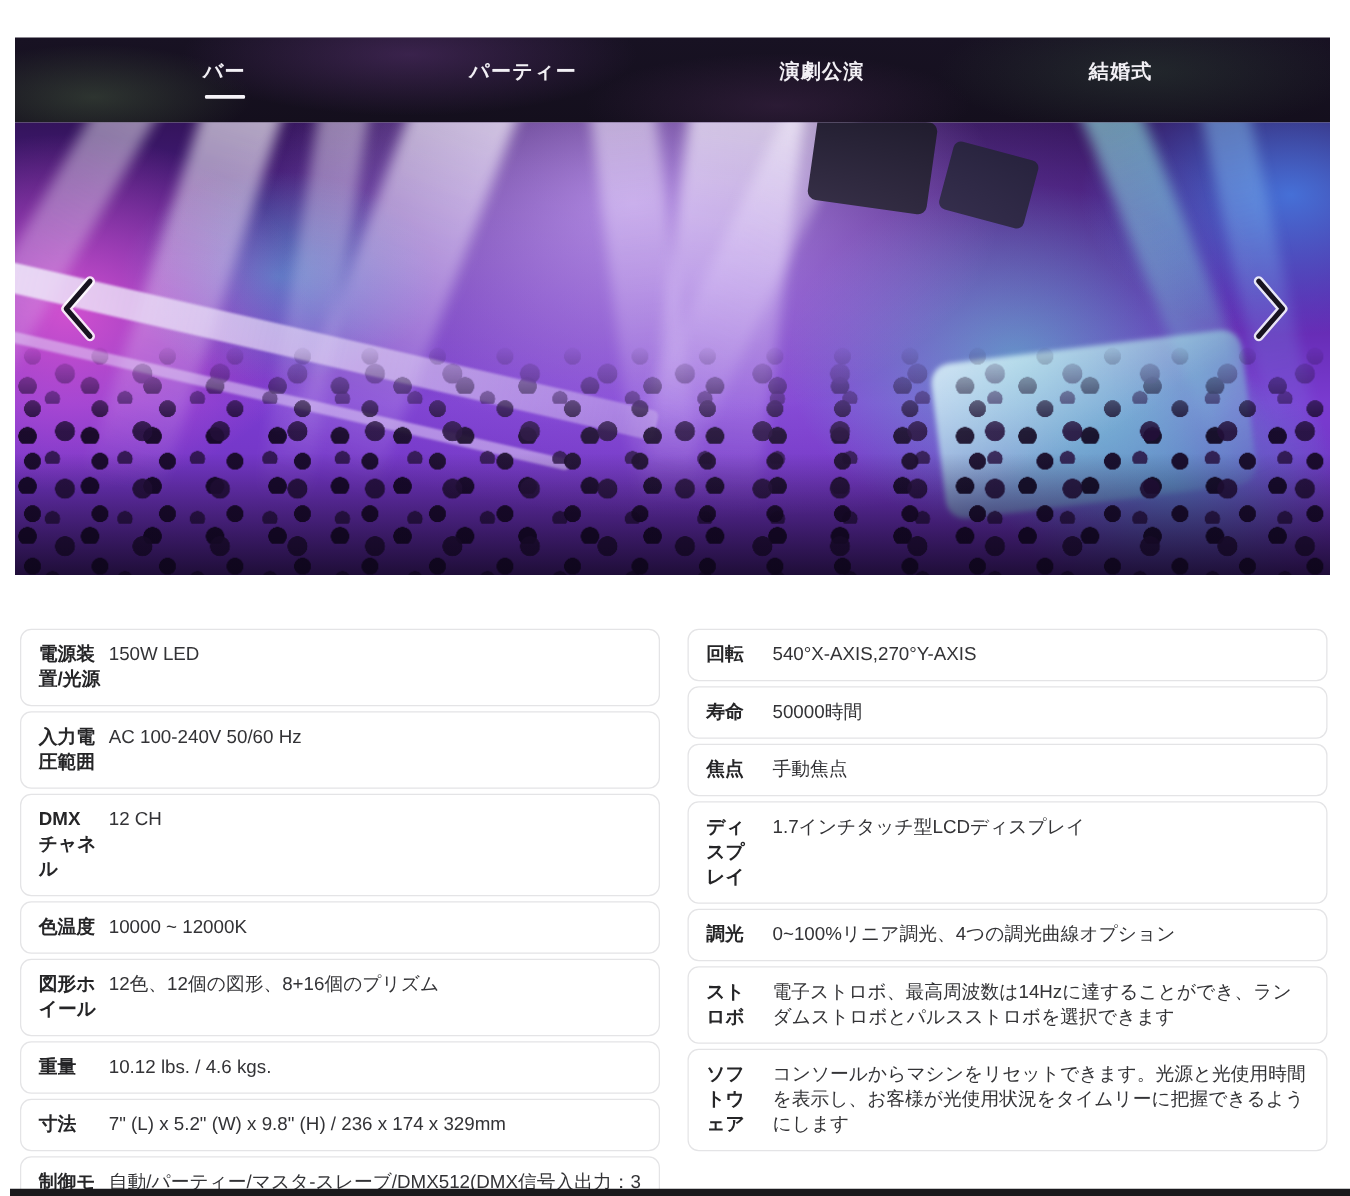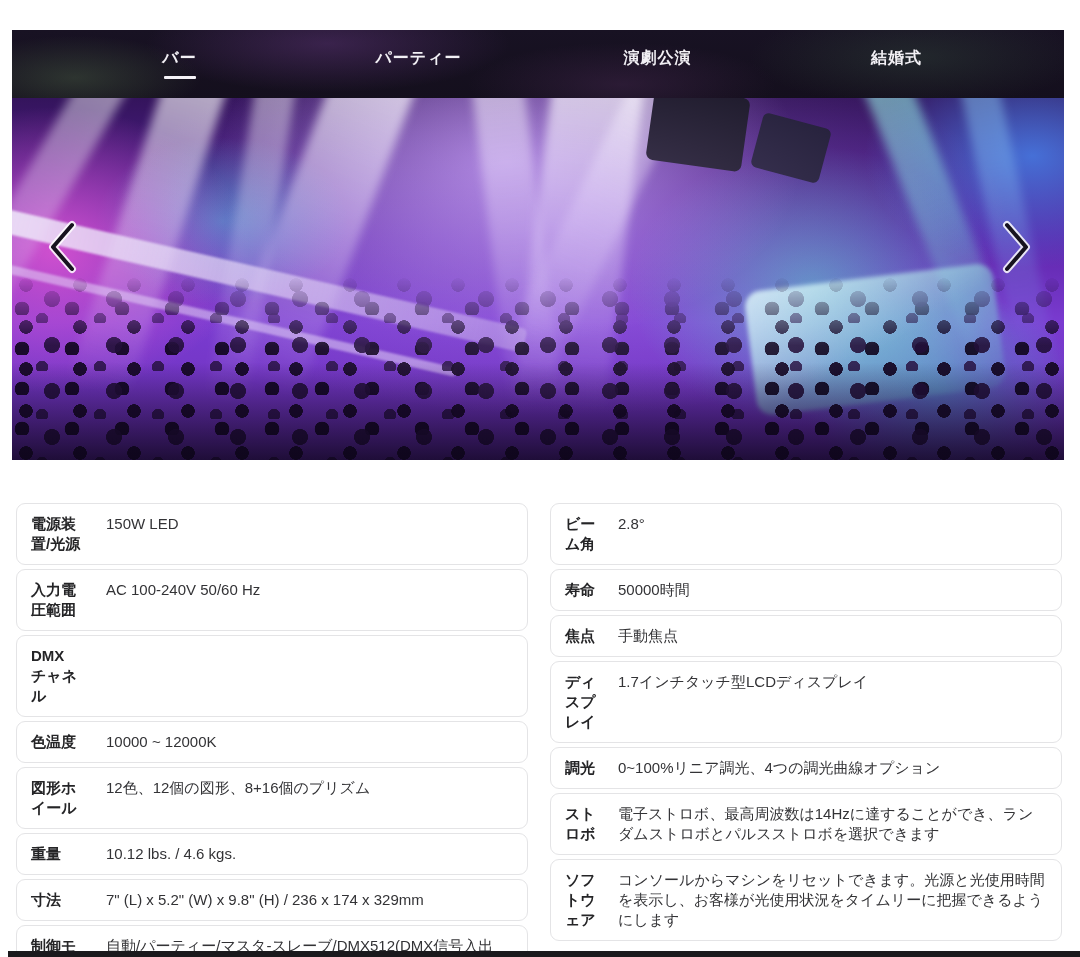--- a/index.html
+++ b/index.html
@@ -78,21 +78,21 @@
 
   
   .specs { position:absolute; top:503px; width:512px; }
   .specs.left  { left:16px; }
   .specs.right { left:550px; }
   .spec-row { display:flex; background:#fff; border:1px solid #e4e4e6; border-radius:9px; padding:10px 14px; margin-bottom:4px; }
   .spec-label { flex:none; font-weight:bold; color:#252527; font-size:15px; line-height:20px; white-space:pre-line; }
   .specs.left  .spec-label { width:56px; }
   .specs.right .spec-label { width:40px; }
   .spec-value { flex:1; color:#333336; font-size:15px; line-height:20px; }
-  .specs.left  .spec-value { margin-left:19px; }
+  .specs.left  .spec-value { }
   .specs.right .spec-value { margin-left:13px; }
 
   
   .footer-bar { position:absolute; left:8px; right:0; bottom:0; height:6px; background:#1a191c; }
 </style>
 </head>
 <body>
 
 <div class="page">
 
@@ -156,20 +156,21 @@
     </div>
     <div class="spec-row">
       <div class="spec-label">入力電
 圧範囲</div>
       <div class="spec-value">AC 100-240V 50/60 Hz</div>
     </div>
     <div class="spec-row">
       <div class="spec-label">DMX
 チャネ
 ル</div>
+      <div class="spec-value">12 CH</div>
     </div>
     <div class="spec-row">
       <div class="spec-label">色温度</div>
       <div class="spec-value">10000 ~ 12000K</div>
     </div>
     <div class="spec-row">
       <div class="spec-label">図形ホ
 イール</div>
       <div class="spec-value">12色、12個の図形、8+16個のプリズム</div>
     </div>
@@ -183,23 +184,22 @@
     </div>
     <div class="spec-row">
       <div class="spec-label">制御モ
 ード</div>
       <div class="spec-value">自動/パーティー/マスタ-スレーブ/DMX512(DMX信号入出力：3コアXLR信号線インタフェース)</div>
     </div>
   </div>
 
   <div class="specs right">
     <div class="spec-row">
-      <div class="spec-label">ビー
-ム角</div>
-      <div class="spec-value">2.8°</div>
+      <div class="spec-label">回転</div>
+      <div class="spec-value">540°X-AXIS,270°Y-AXIS</div>
     </div>
     <div class="spec-row">
       <div class="spec-label">寿命</div>
       <div class="spec-value">50000時間</div>
     </div>
     <div class="spec-row">
       <div class="spec-label">焦点</div>
       <div class="spec-value">手動焦点</div>
     </div>
     <div class="spec-row">

